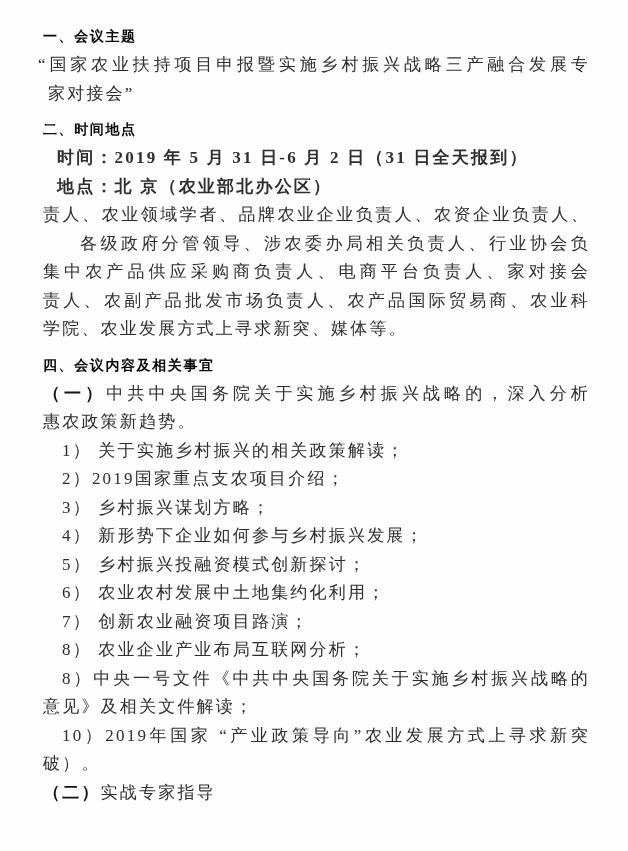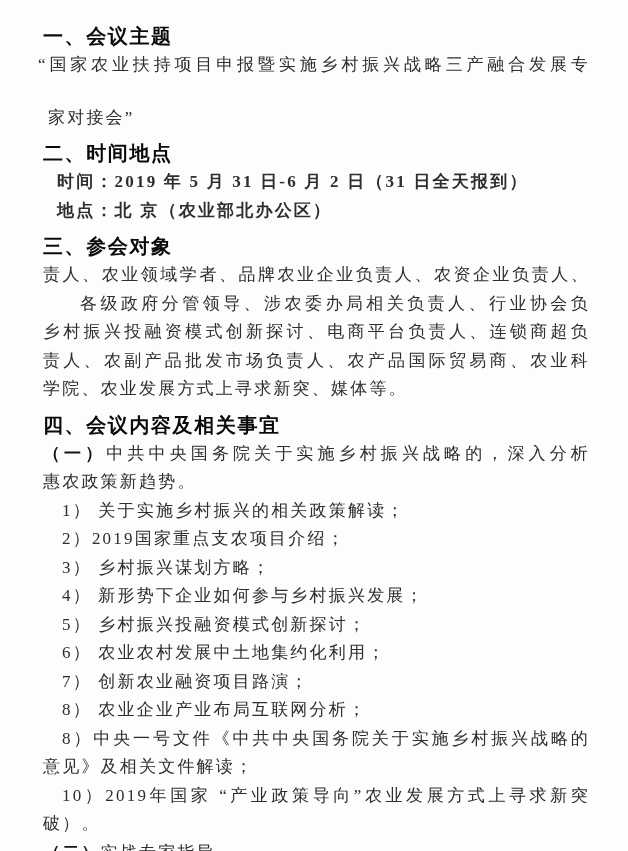--- a/index.html
+++ b/index.html
@@ -17,35 +17,35 @@
     color: #2e2e2e;
     font-family: "Liberation Serif", "DejaVu Serif", serif;
     font-size: 17px;
     letter-spacing: 2.2px;
     overflow: hidden;
   }
   .h {
     font-family: "Liberation Sans", "DejaVu Sans", sans-serif;
     font-weight: 700;
     color: #0a0a0a;
-    font-size: 20px;
+    font-size: 14px;
     line-height: 30px;
     margin-top: 6px;
     letter-spacing: 1.6px;
   }
   .ln {
     line-height: 28.5px;
     min-height: 28.5px;
   }
   .fill {
     text-align: justify;
     text-align-last: justify;
   }
   .hang { margin-left: -5px; }   
-  .half { padding-left: 5px; margin-top: 24px; }   
+  .half { padding-left: 5px; }   
   .ind1 { padding-left: 14px; font-weight: bold; }  
   .ind2 { text-indent: 37px; }   
   .item { padding-left: 19px; }  
   .b {
     font-weight: 700;
     color: #111;
     font-family: "Liberation Sans", "DejaVu Sans", sans-serif;
   }
 </style>
 </head>
@@ -54,24 +54,23 @@
 <div class="page">
 
   <div class="h">一、会议主题</div>
   <div class="ln fill hang">“国家农业扶持项目申报暨实施乡村振兴战略三产融合发展专</div>
   <div class="ln half">家对接会”</div>
 
   <div class="h">二、时间地点</div>
   <div class="ln ind1">时间：2019 年 5 月 31 日-6 月 2 日（31 日全天报到）</div>
   <div class="ln ind1">地点：北 京（农业部北办公区）</div>
 
-  <div class="h">三、参会对象</div>
   <div class="ln fill">责人、农业领域学者、品牌农业企业负责人、农资企业负责人、</div>
   <div class="ln fill ind2">各级政府分管领导、涉农委办局相关负责人、行业协会负</div>
-  <div class="ln fill">乡村振兴投融资模式创新探讨、电商平台负责人、连锁商超负</div>
+  <div class="ln fill">集中农产品供应采购商负责人、电商平台负责人、家对接会</div>
   <div class="ln fill">责人、农副产品批发市场负责人、农产品国际贸易商、农业科</div>
   <div class="ln">学院、农业发展方式上寻求新突、媒体等。</div>
 
   <div class="h">四、会议内容及相关事宜</div>
 
   <div class="ln fill"><span class="b">（一）</span><span>中共中央国务院关于实施乡村振兴战略的，深入分析</span></div>
   <div class="ln">惠农政策新趋势。</div>
 
   <div class="ln item">1） 关于实施乡村振兴的相关政策解读；</div>
   <div class="ln item">2）2019国家重点支农项目介绍；</div>

